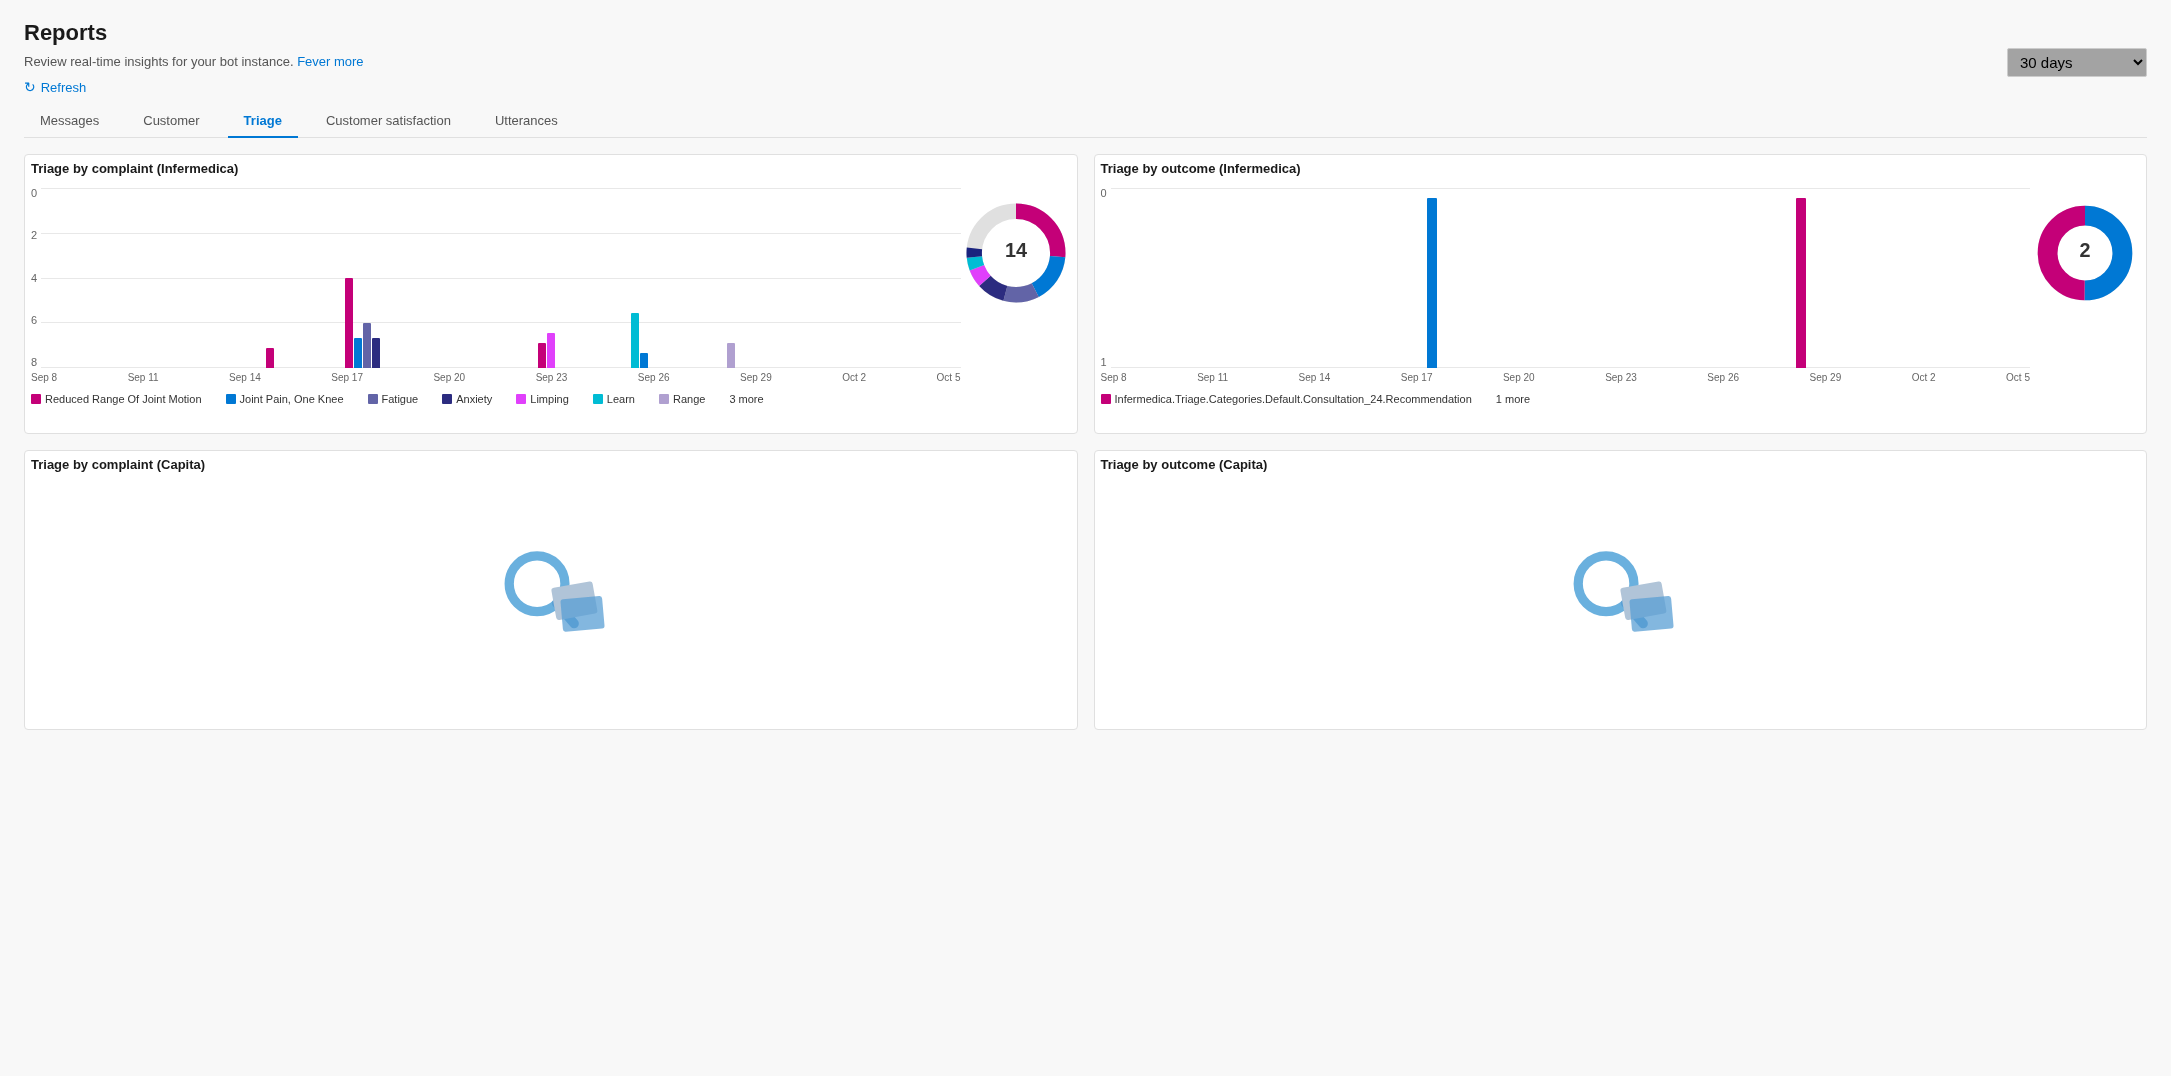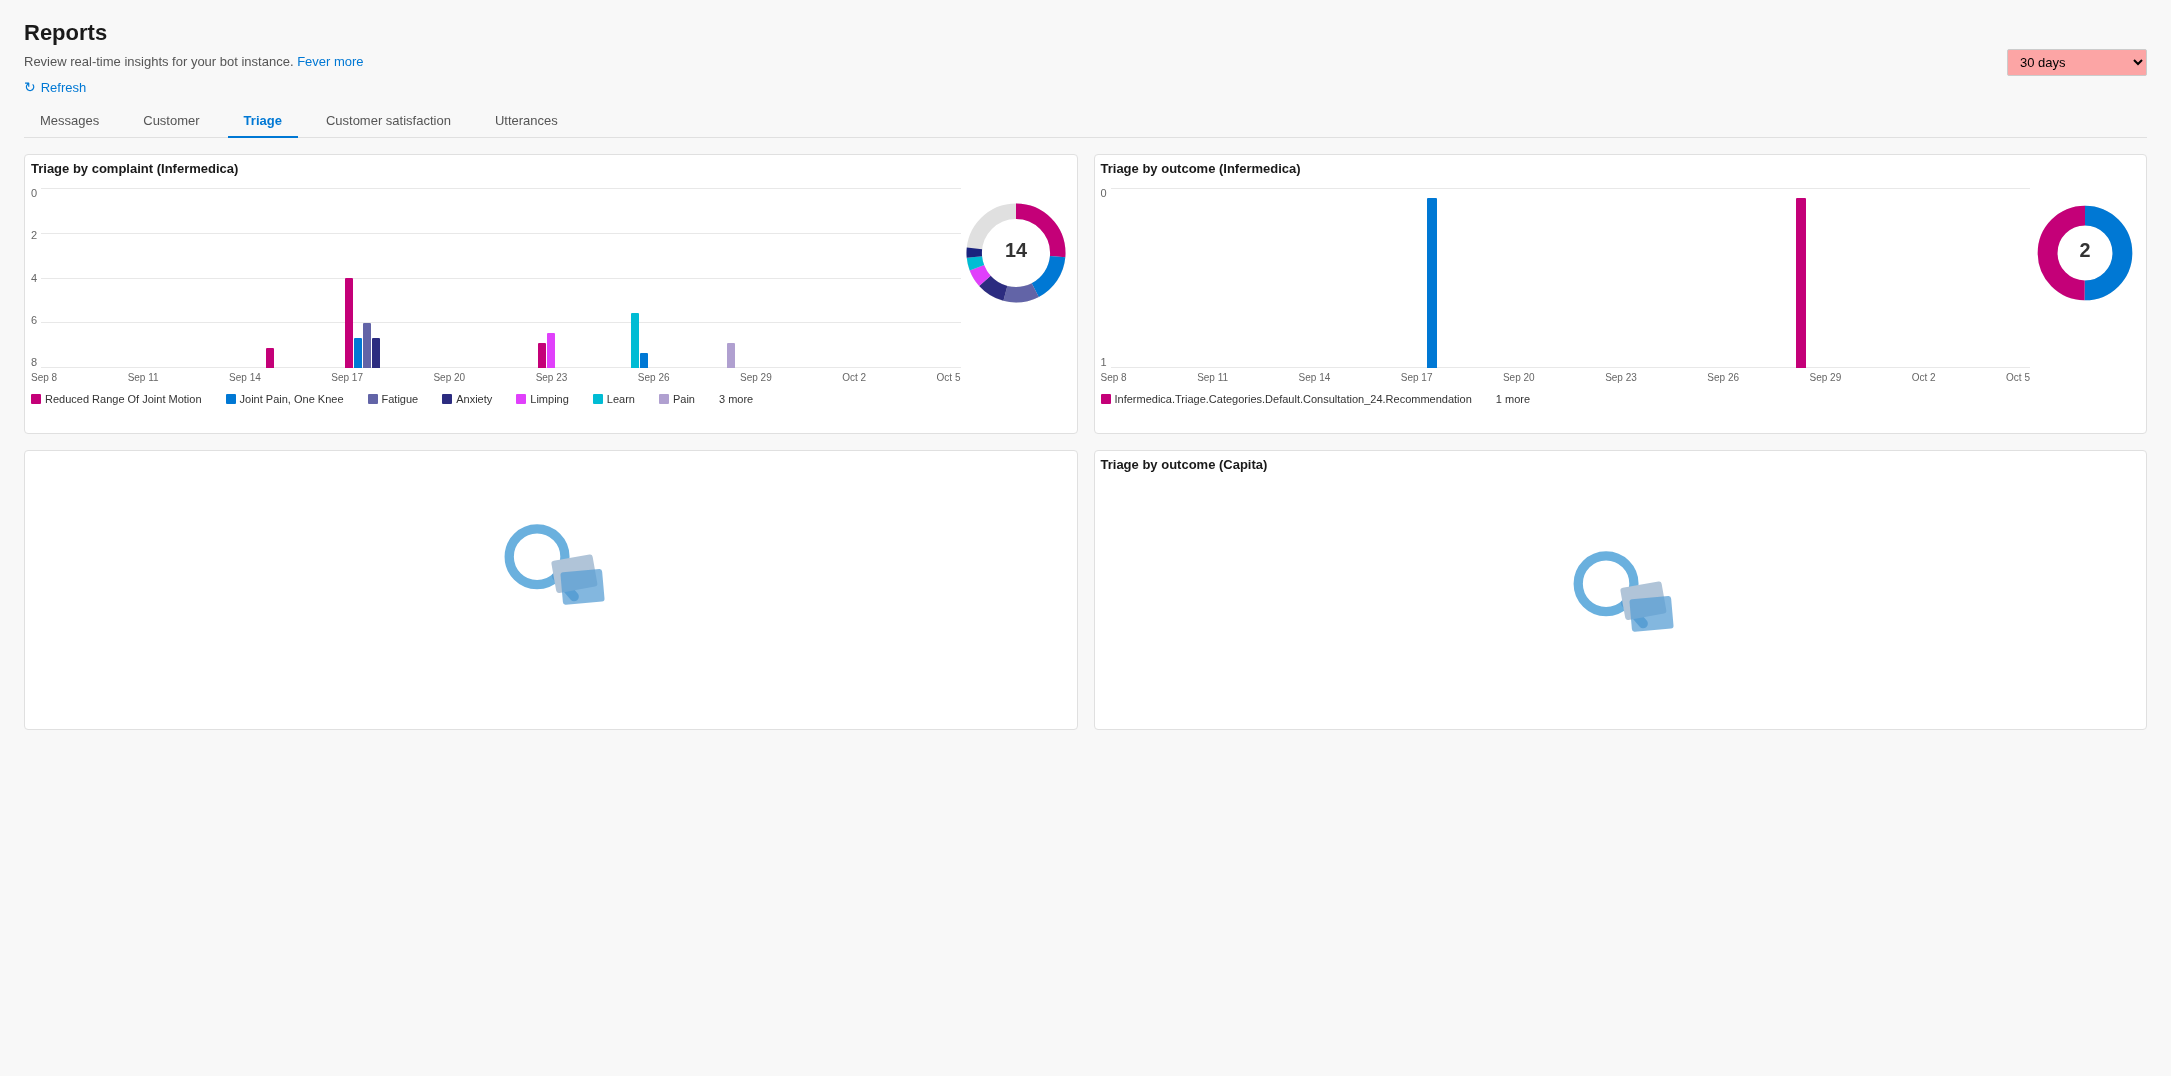--- a/index.html
+++ b/index.html
@@ -45,22 +45,22 @@
     }
     .header-row {
       display: flex;
       justify-content: space-between;
       align-items: center;
     }
     .days-select {
       border: 1px solid #ccc;
       border-radius: 2px;
       padding: 4px 8px;
-      font-size: 13px;
-      background: #fca5a5;
+      font-size: 15px;
+      background: #a3a3a3;
       cursor: pointer;
       min-width: 140px;
     }
     .tabs {
       display: flex;
       gap: 12px;
       border-bottom: 1px solid #e0e0e0;
       margin-bottom: 16px;
     }
     .tab {
@@ -335,21 +335,21 @@
             <div class="legend-item">
               <div class="legend-dot" style="background:#e040fb;"></div>
               <span>Limping</span>
             </div>
             <div class="legend-item">
               <div class="legend-dot" style="background:#00bcd4;"></div>
               <span>Learn</span>
             </div>
             <div class="legend-item">
               <div class="legend-dot" style="background:#b0a0d0;"></div>
-              <span>Pain</span>
+              <span>Range</span>
             </div>
             <div class="legend-item">
               <span>3 more</span>
             </div>
           </div>
         </div>
         <div class="donut-side">
           <svg class="donut-svg" viewBox="0 0 100 100">
 
             <circle cx="50" cy="50" r="38" fill="none" stroke="#e0e0e0" stroke-width="14"></circle>
@@ -426,20 +426,21 @@
             <circle cx="50" cy="50" r="34" fill="none" stroke="#e0e0e0" stroke-width="18"></circle>
             <circle cx="50" cy="50" r="34" fill="none" stroke="#0078d4" stroke-width="18" stroke-dasharray="107 107" stroke-dashoffset="0" transform="rotate(-90 50 50)"></circle>
             <circle cx="50" cy="50" r="34" fill="none" stroke="#c40078" stroke-width="18" stroke-dasharray="107 107" stroke-dashoffset="-107" transform="rotate(-90 50 50)"></circle>
             <text x="50" y="54" text-anchor="middle" class="donut-center-text">2</text>
           </svg>
         </div>
       </div>
     </div>
 
     <div class="chart-card">
+      <div class="chart-title">Triage by complaint (Capita)</div>
       <div class="empty-state">
         <div class="no-data-icon">
           <svg width="140" height="130" viewBox="0 0 140 130" fill="none">
 
             <circle cx="55" cy="55" r="30" fill="none" stroke="#6ab0de" stroke-width="10"></circle>
 
             <line x1="76" y1="76" x2="95" y2="98" stroke="#5a9fd4" stroke-width="10" stroke-linecap="round"></line>
 
             <rect x="70" y="60" width="45" height="35" rx="3" fill="#b0c4d8" transform="rotate(-10 70 60)"></rect>
             <rect x="80" y="72" width="45" height="35" rx="3" fill="#5a9fd4" opacity="0.75" transform="rotate(-5 80 72)"></rect>

